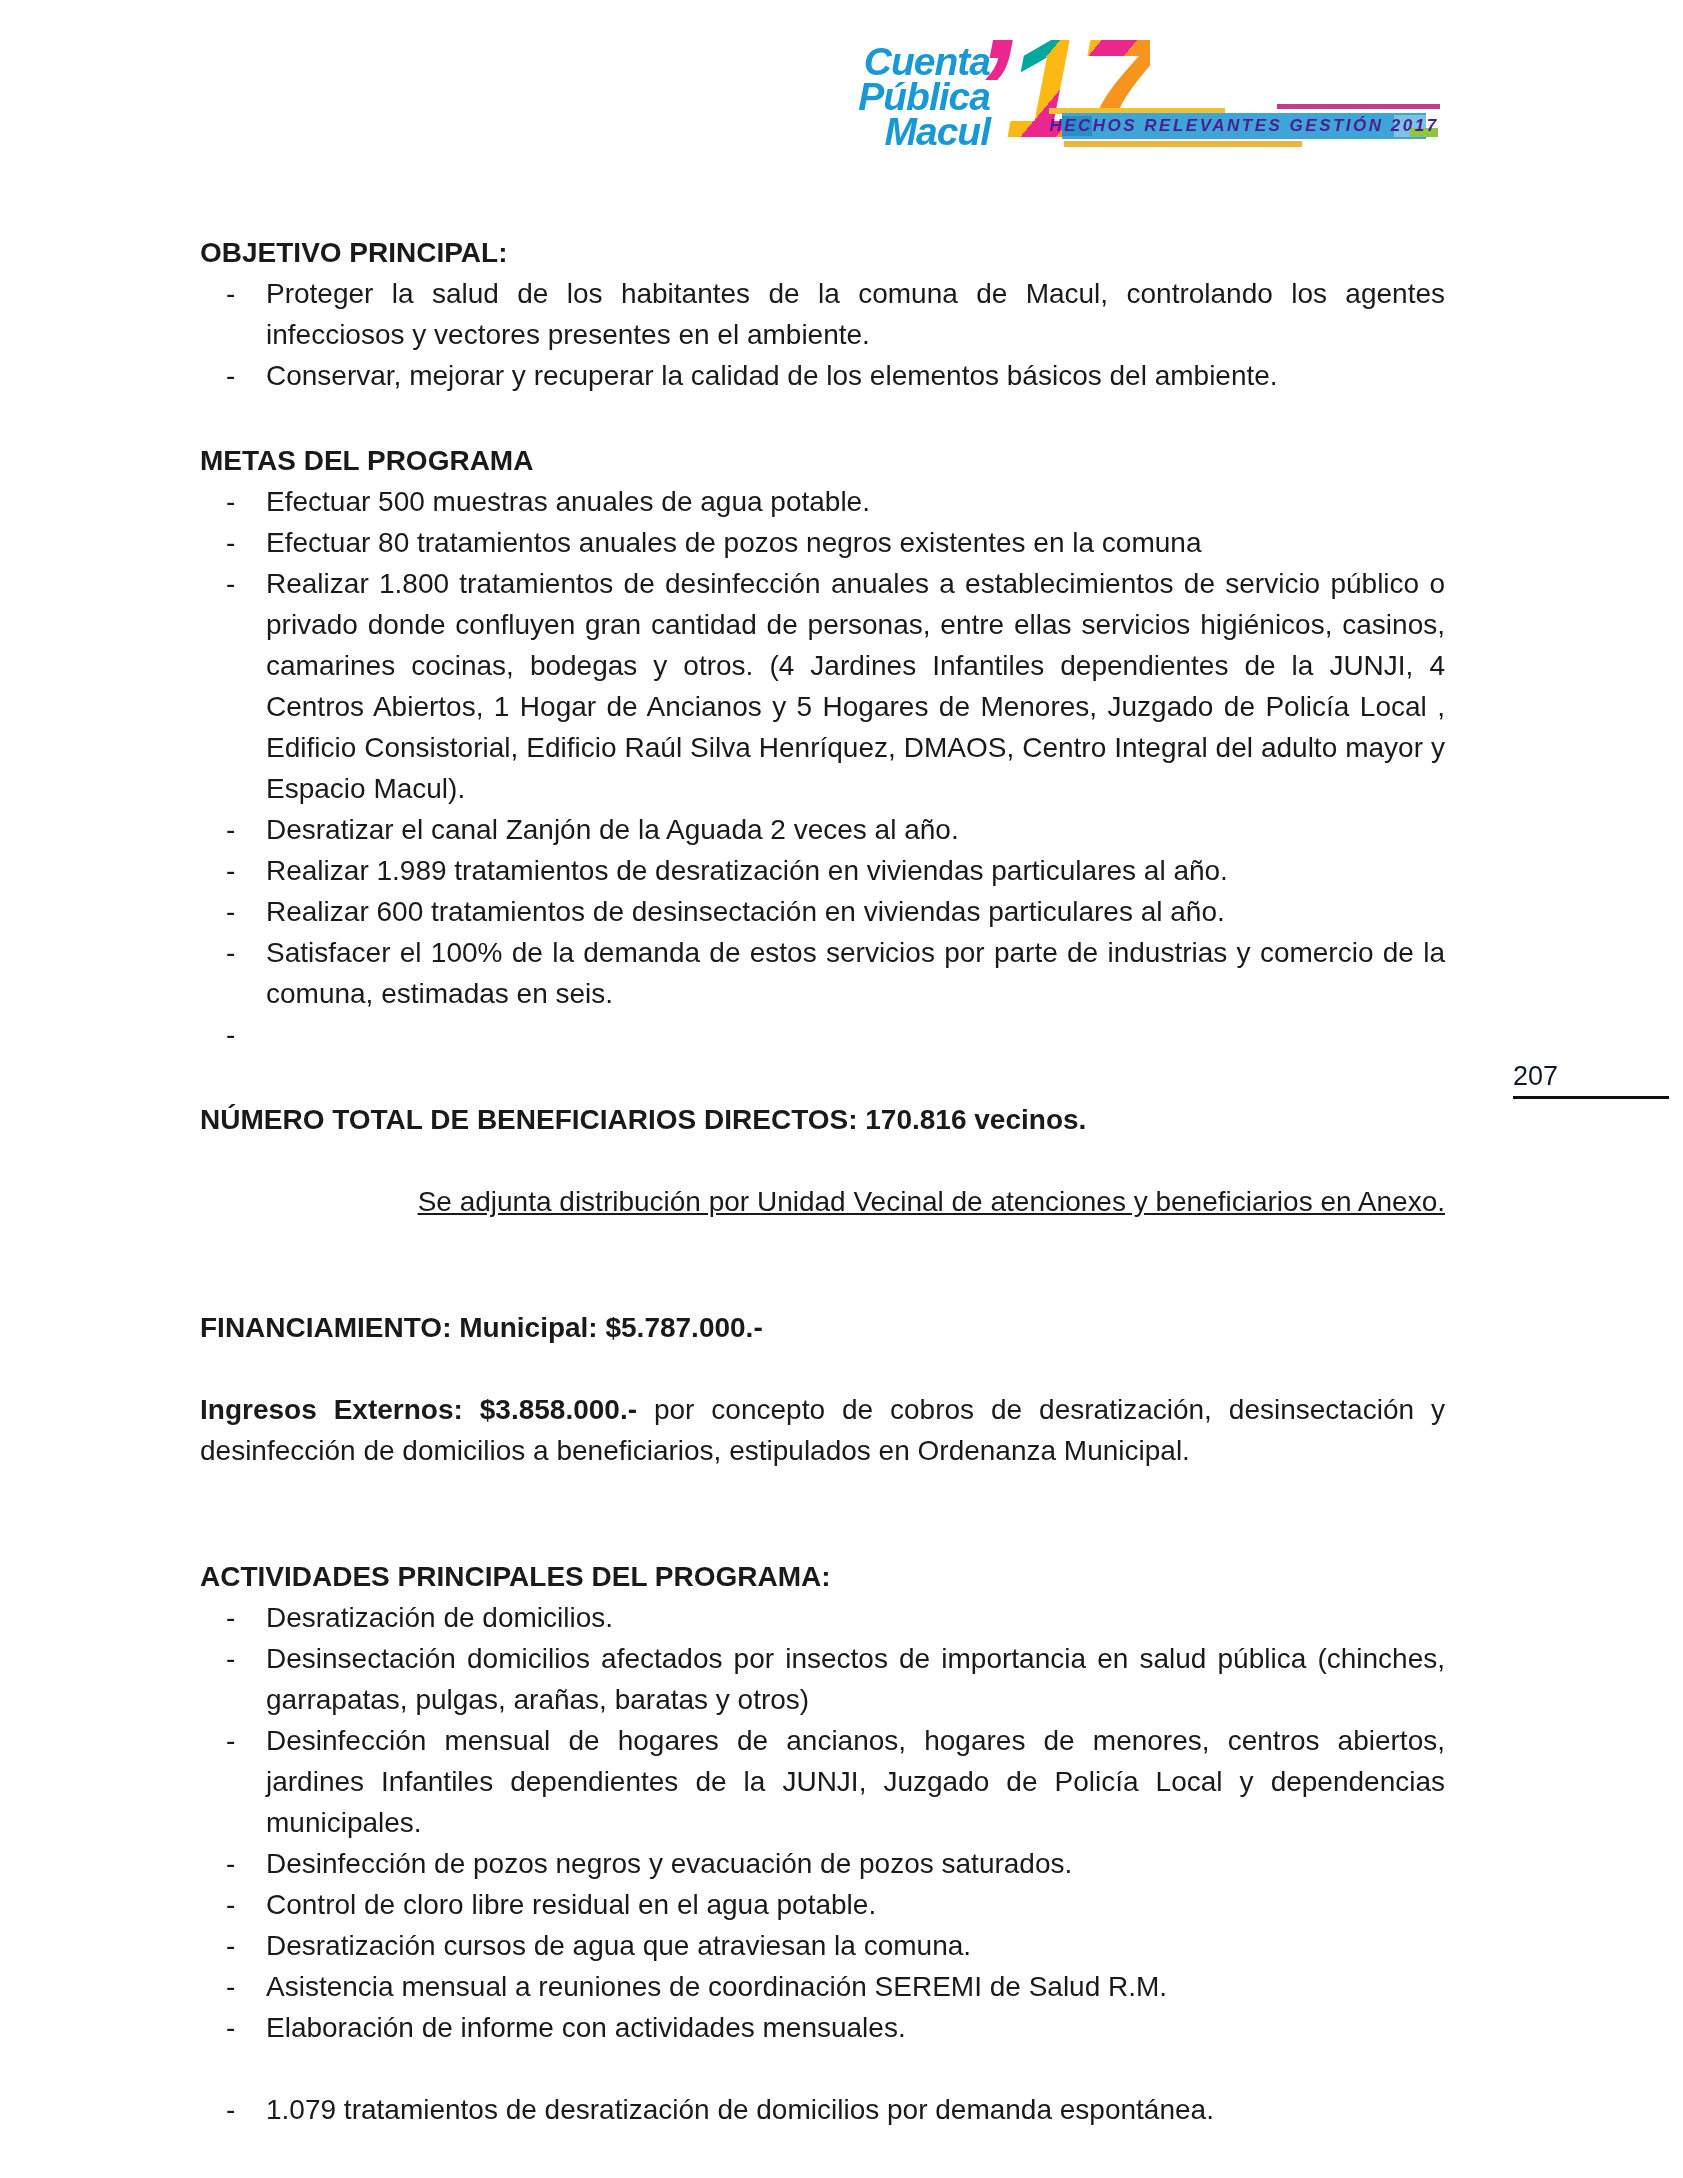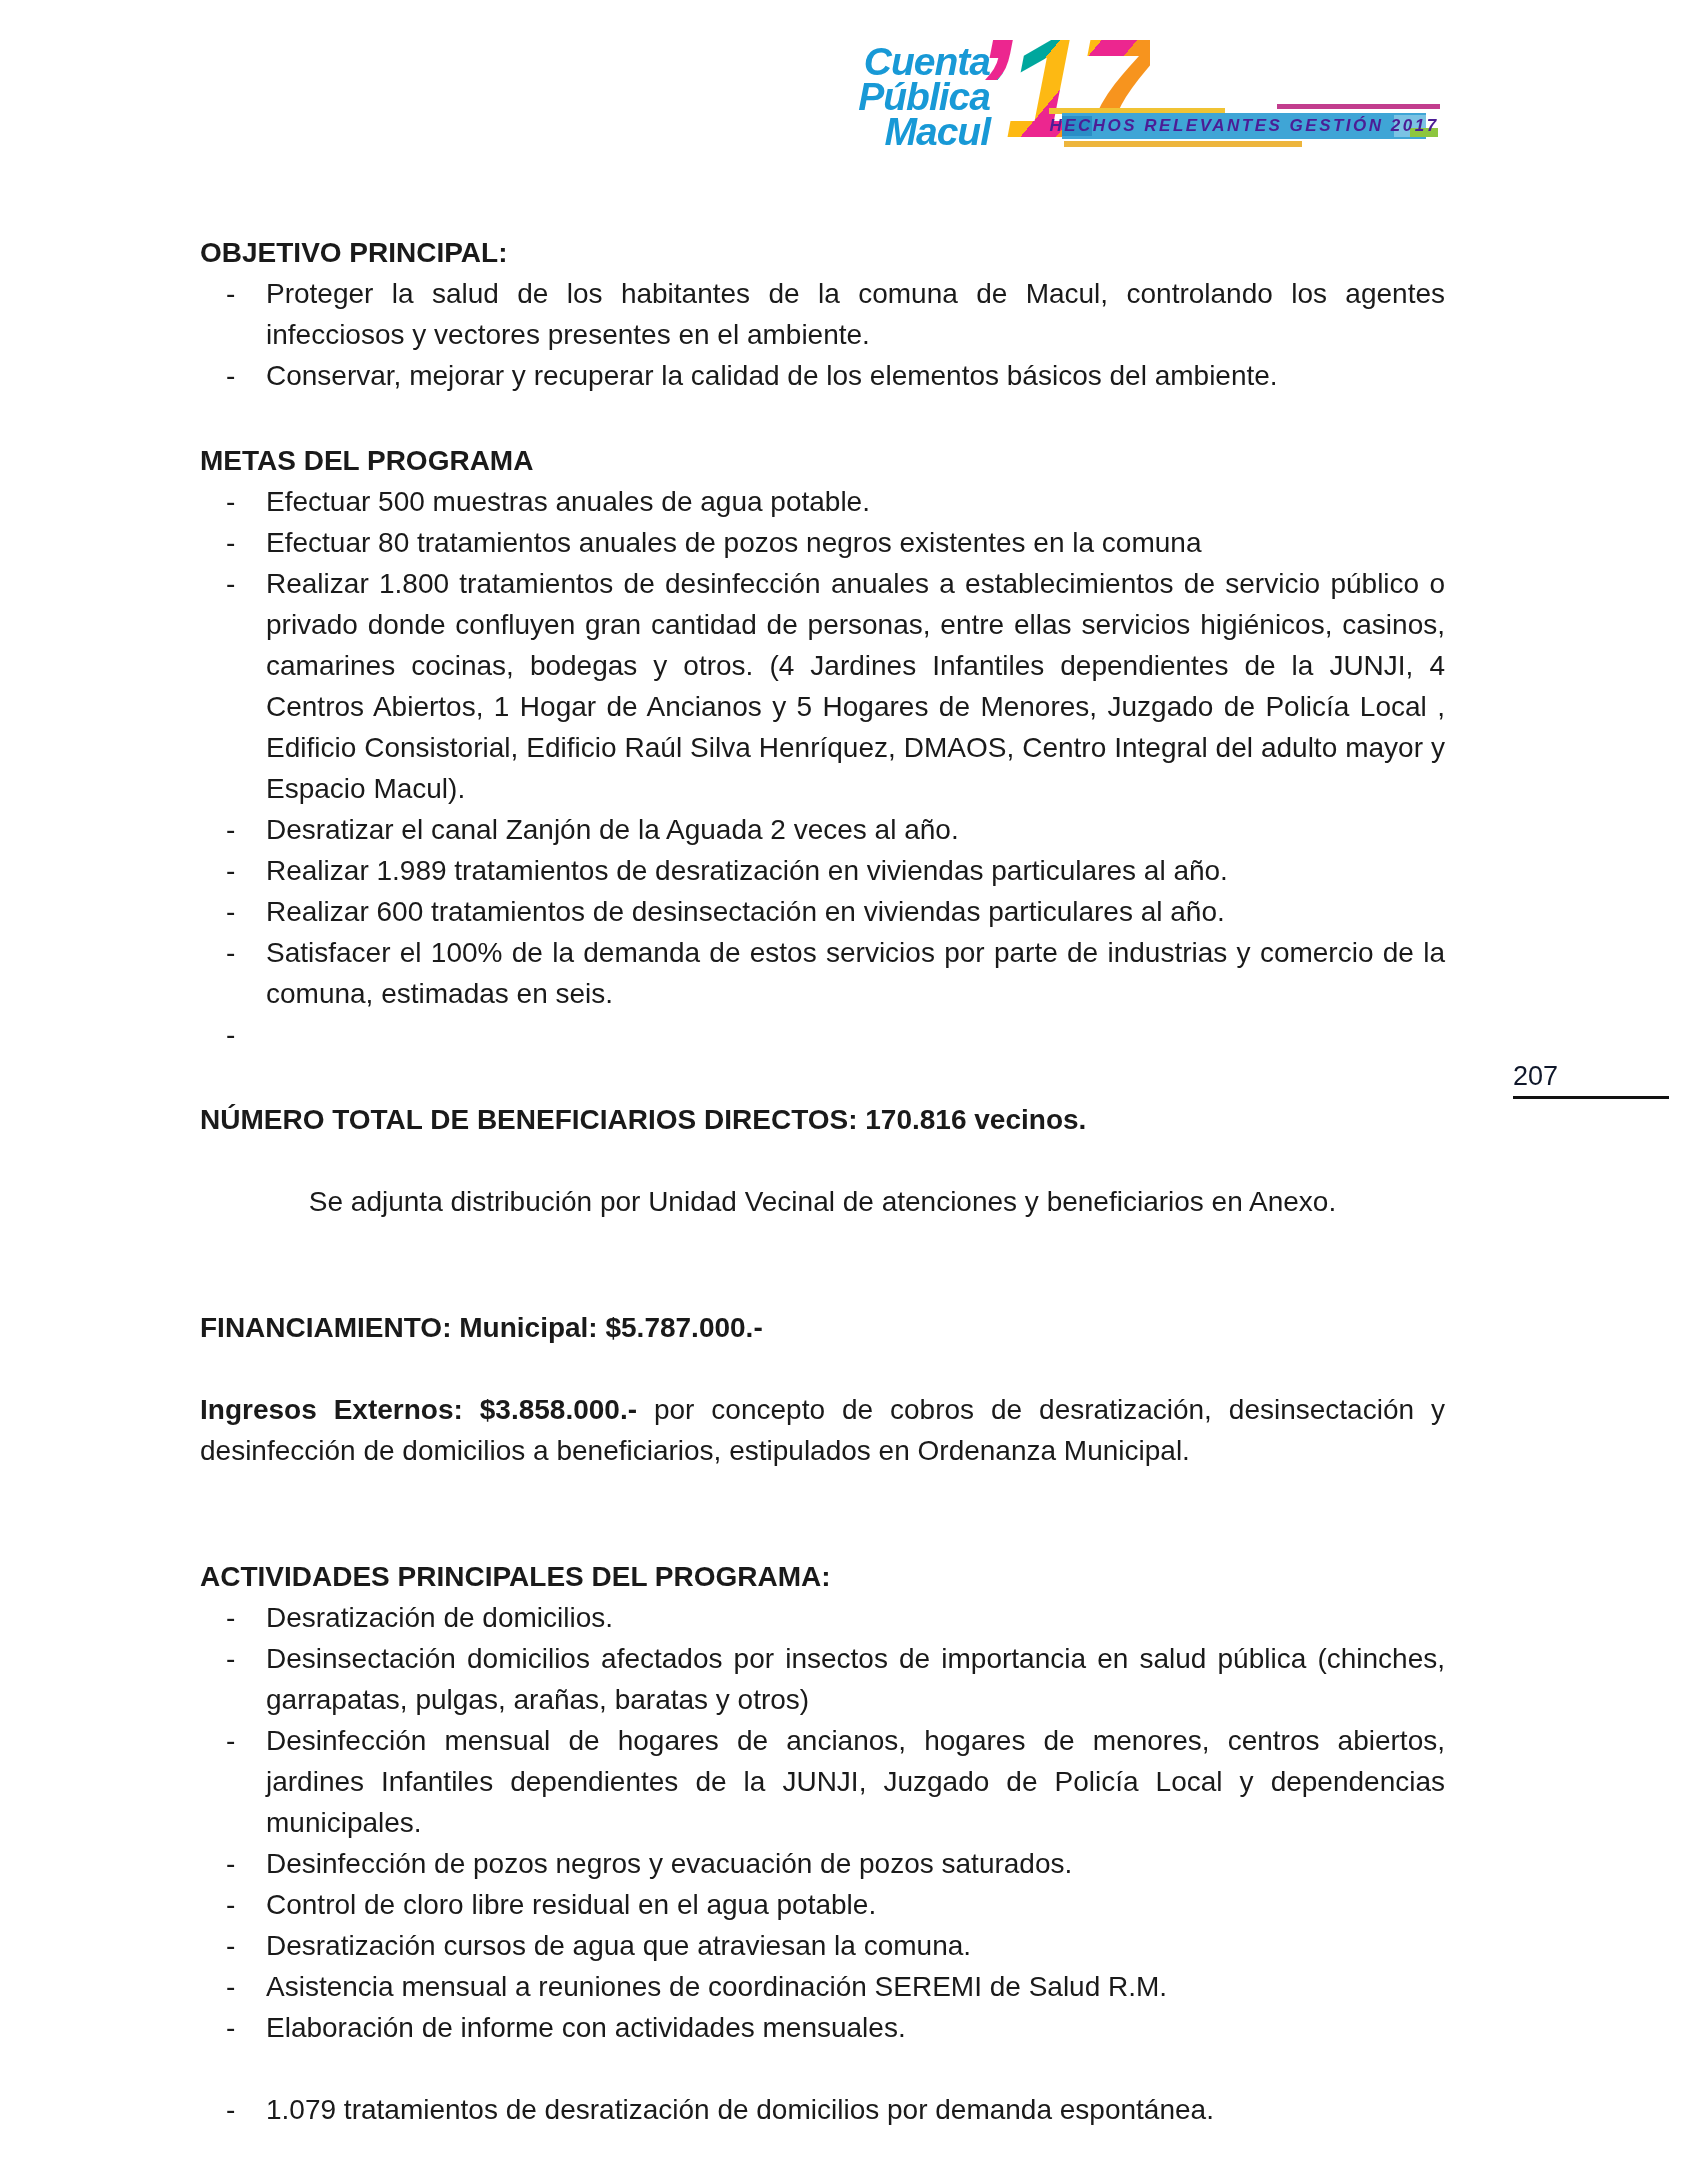--- a/index.html
+++ b/index.html
@@ -47,21 +47,21 @@
 
   
   .content { position:absolute; left:200px; top:188px; width:1245px; font-size:28px; line-height:41px; }
   .heading { font-weight:700;margin-top:44px; }
   .b { font-weight:700; }
   .sp { height:41px; }
   .bullet { display:flex; align-items:flex-start; }
   .dash  { flex:0 0 54px; padding-left:26px; box-sizing:border-box; }
   .btxt  { flex:1 1 auto; text-align:justify;margin-left:12px; }
   .para  { text-align:justify; }
-  .para-left { text-align:center; }
+  .para-left { text-align:right;text-decoration:underline; }
 </style>
 </head>
 <body>
 
 <div class="page">
 
   <div class="logo-wordmark">
     <div>Cuenta</div>
     <div>Pública</div>
     <div>Macul</div>

